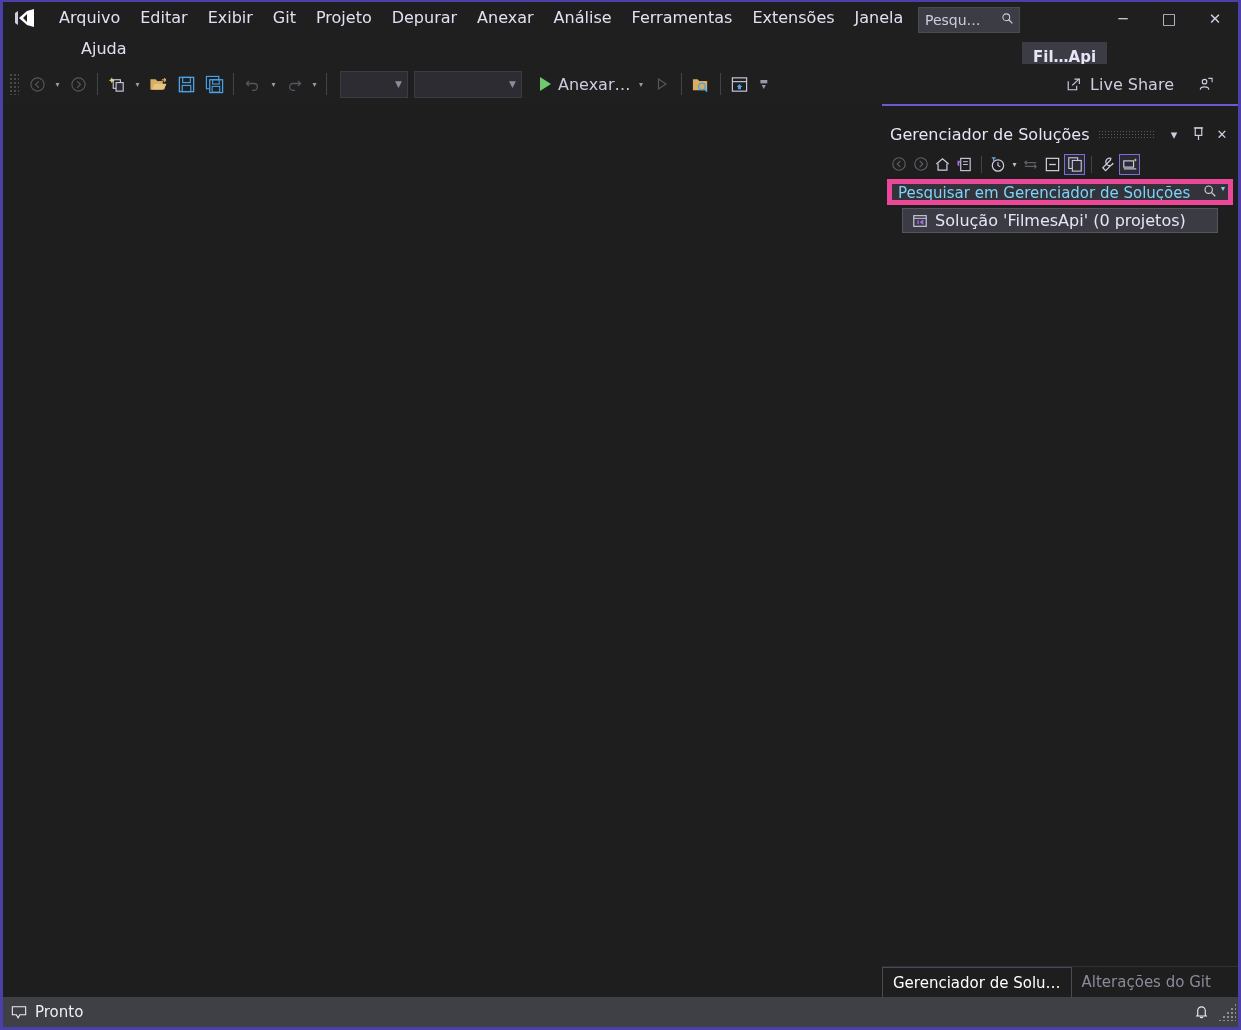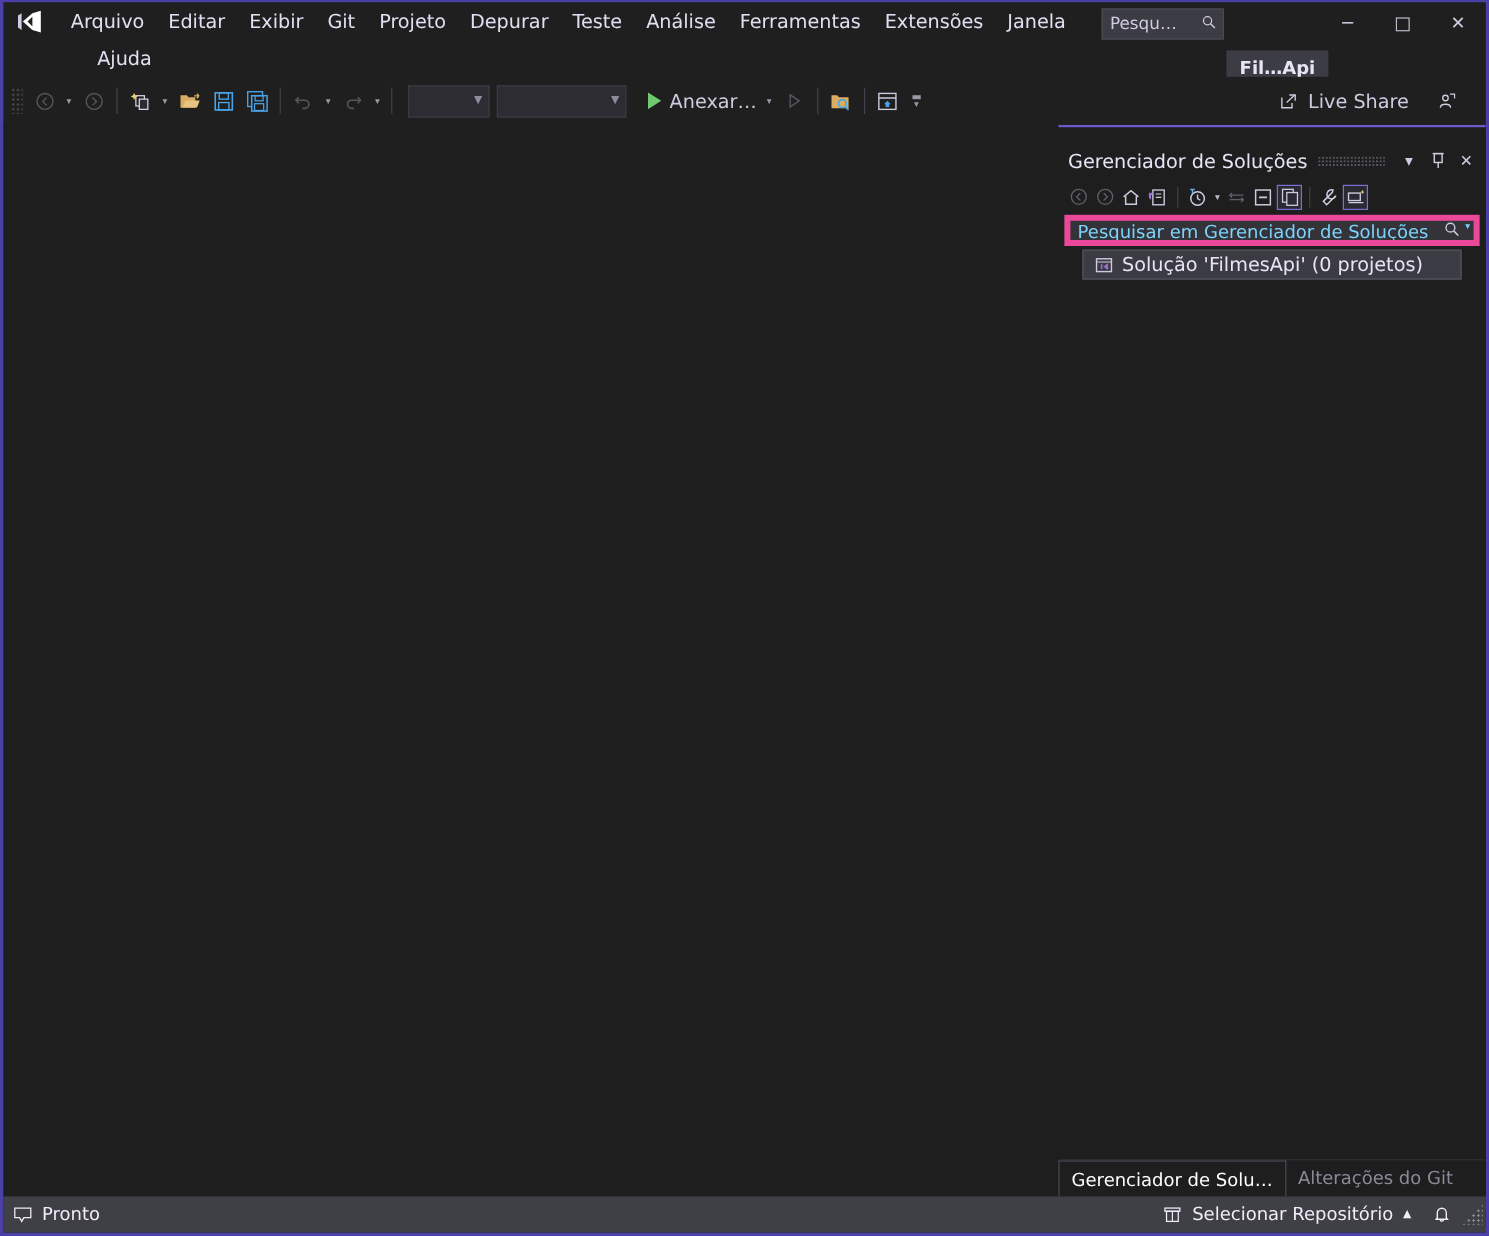--- a/index.html
+++ b/index.html
@@ -348,21 +348,21 @@
           <path d="M6 10 L14 3 L21 1 L21 19 L14 17 Z" fill="#ffffff"></path>
           <path d="M10 10 L14 6 L14 14 Z" fill="#1f1f1f"></path>
         </svg>
       </div>
       <div class="menuitem">Arquivo</div>
       <div class="menuitem">Editar</div>
       <div class="menuitem">Exibir</div>
       <div class="menuitem">Git</div>
       <div class="menuitem">Projeto</div>
       <div class="menuitem">Depurar</div>
-      <div class="menuitem">Teste</div>
+      <div class="menuitem">Anexar</div>
       <div class="menuitem">Análise</div>
       <div class="menuitem">Ferramentas</div>
       <div class="menuitem">Extensões</div>
       <div class="menuitem">Janela</div>
     </div>
 
     <div class="menurow menurow2">
       <div class="menuitem">Ajuda</div>
     </div>
 
@@ -651,31 +651,20 @@
       <span class="sicon">
         <svg width="16" height="15" viewBox="0 0 18 16">
           <path d="M1.5 1.5 L16.5 1.5 L16.5 10.5 L10 10.5 L8 14 L6 10.5 L1.5 10.5 Z" fill="none" stroke="#f0edf8" stroke-width="1.2"></path>
         </svg>
       </span>
       <span>Pronto</span>
     </div>
 
     <div class="st-spacer"></div>
 
-    <div class="st-repo">
-      <span class="sicon">
-        <svg width="16" height="15" viewBox="0 0 18 16">
-          <rect x="2" y="1.5" width="14" height="3" fill="none" stroke="#f0edf8" stroke-width="1.2"></rect>
-          <rect x="3.5" y="4.5" width="11" height="9.5" fill="none" stroke="#f0edf8" stroke-width="1.2"></rect>
-          <line x1="9" y1="4.5" x2="9" y2="14" stroke="#f0edf8" stroke-width="1.1"></line>
-        </svg>
-      </span>
-      <span>Selecionar Repositório</span>
-      <span class="up">▲</span>
-    </div>
 
     <div class="st-bell">
       <svg width="15" height="16" viewBox="0 0 16 17">
         <path d="M4 11.5 L4 7 A4 4 0 0 1 12 7 L12 11.5 L13 12.8 L3 12.8 Z" fill="none" stroke="#f0edf8" stroke-width="1.2"></path>
         <path d="M6.5 13.5 A1.6 1.6 0 0 0 9.5 13.5" fill="none" stroke="#f0edf8" stroke-width="1.2"></path>
       </svg>
     </div>
 
     <div class="st-grip"></div>
   </div>

